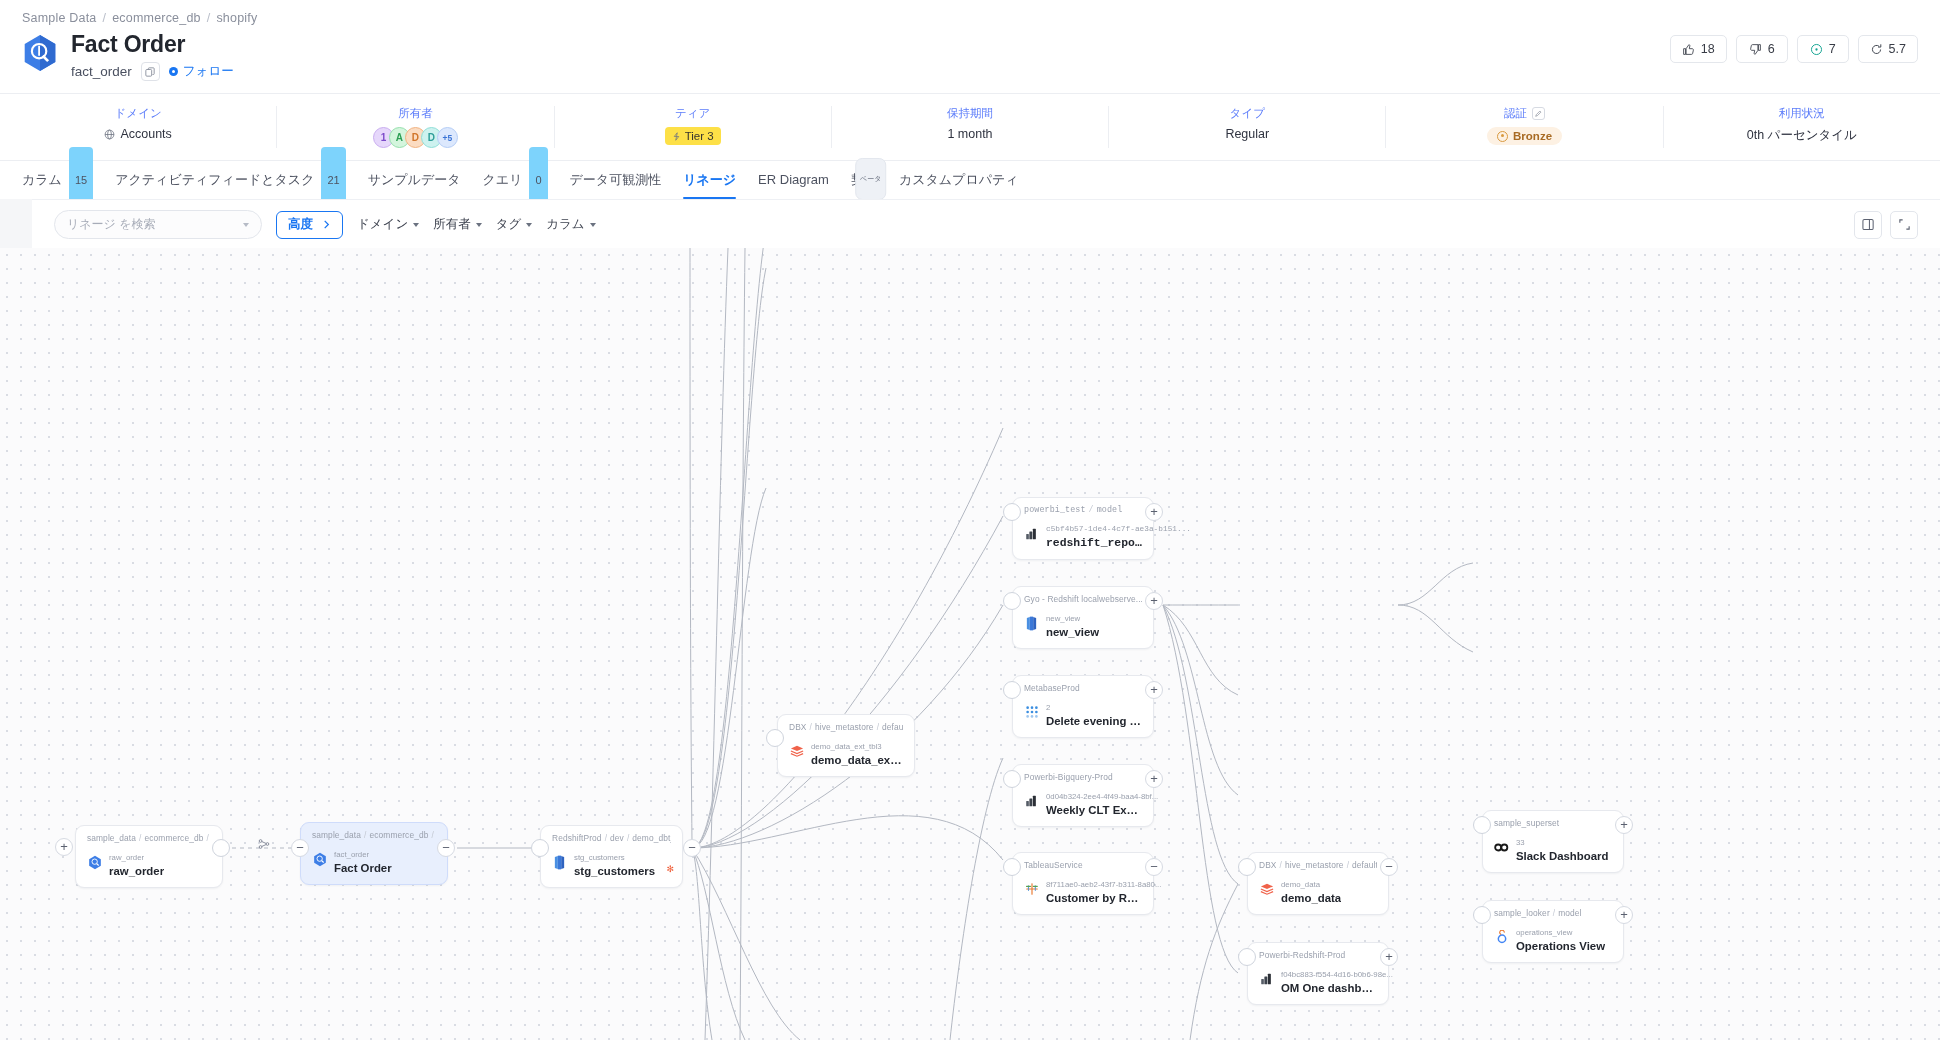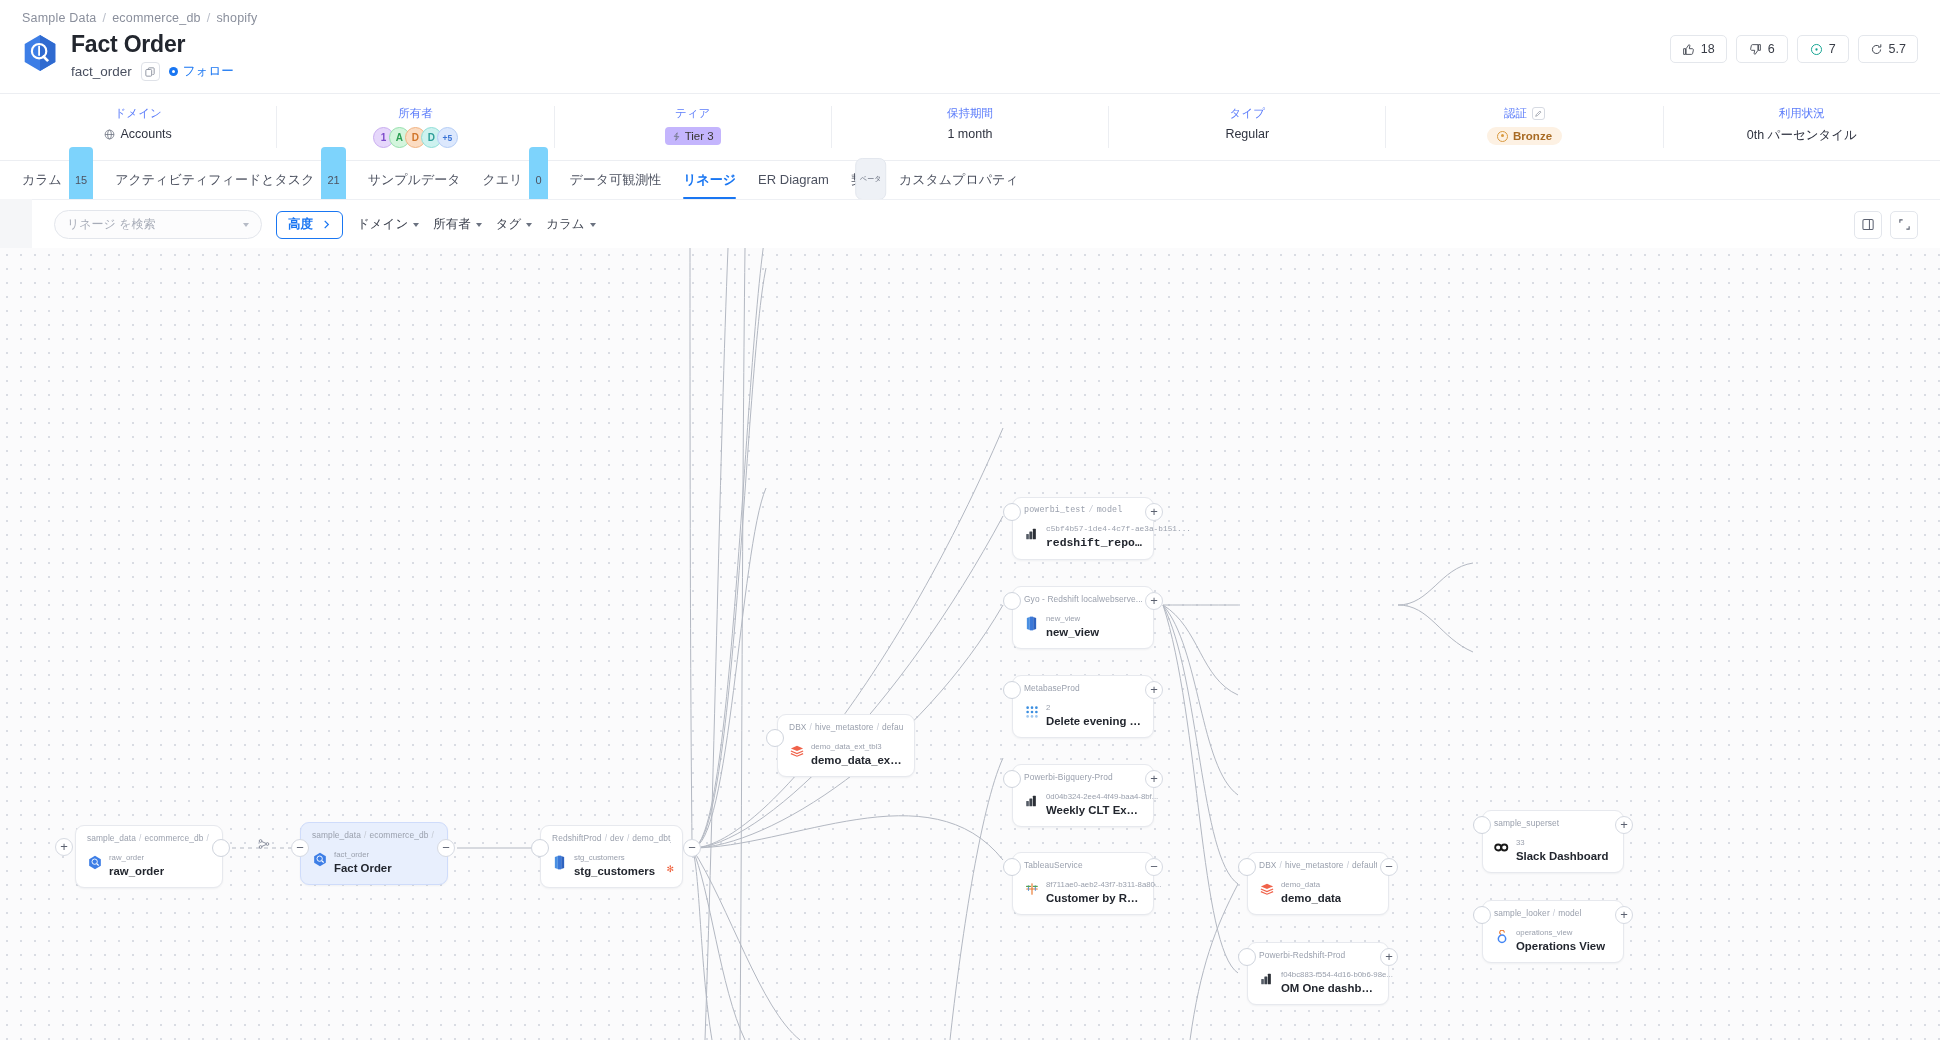--- a/index.html
+++ b/index.html
@@ -44,21 +44,21 @@
   .meta-wrap { background:#fff; margin: 0 0 0 0; border-top: 1px solid #eceef2; }
   .meta-strip { display: flex; padding: 12px 0 12px 0; }
   .meta-cell {
     flex: 1; display: flex; flex-direction: column; align-items: center; gap: 6px;
     border-right: 1px solid #eceef2; padding: 0 10px;
   }
   .meta-cell:last-child { border-right: none; }
   .meta-label { font-size: 11.5px; color: #5b7cfa; font-weight: 400; display:flex; align-items:center; gap:5px;}
   .meta-label .edit-box { width:13px;height:13px;border:1px solid #d6dae2;border-radius:3px;display:inline-flex;align-items:center;justify-content:center;}
   .meta-value { font-size: 12.5px; color: #2f3340; display: flex; align-items: center; gap: 5px; }
-  .tier-chip { background:#c4b5fd; border-radius:4px; padding:3px 7px; font-size:11.5px; display:flex; gap:4px; align-items:center;}
+  .tier-chip { background:#fde047; border-radius:4px; padding:3px 7px; font-size:11.5px; display:flex; gap:4px; align-items:center;}
   .bronze-chip { background:#fdf1e3; color:#a86a23; border-radius:12px; padding:3px 10px; font-size:11.5px; display:flex; gap:5px; align-items:center; font-weight:600;}
   .bronze-dot { width:11px;height:11px;border-radius:50%;border:1.6px solid #d99a3f;display:inline-block; position:relative;}
   .bronze-dot::after{content:"";position:absolute;left:2.5px;top:2.5px;width:3px;height:3px;background:#d99a3f;border-radius:50%;}
 
   .avatars { display: flex; }
   .avatar {
     width: 21px; height: 21px; border-radius: 50%; font-size: 10px; font-weight: 700;
     display: flex; align-items: center; justify-content: center; margin-left: -5px;
     border: 1.5px solid #fff;
   }

